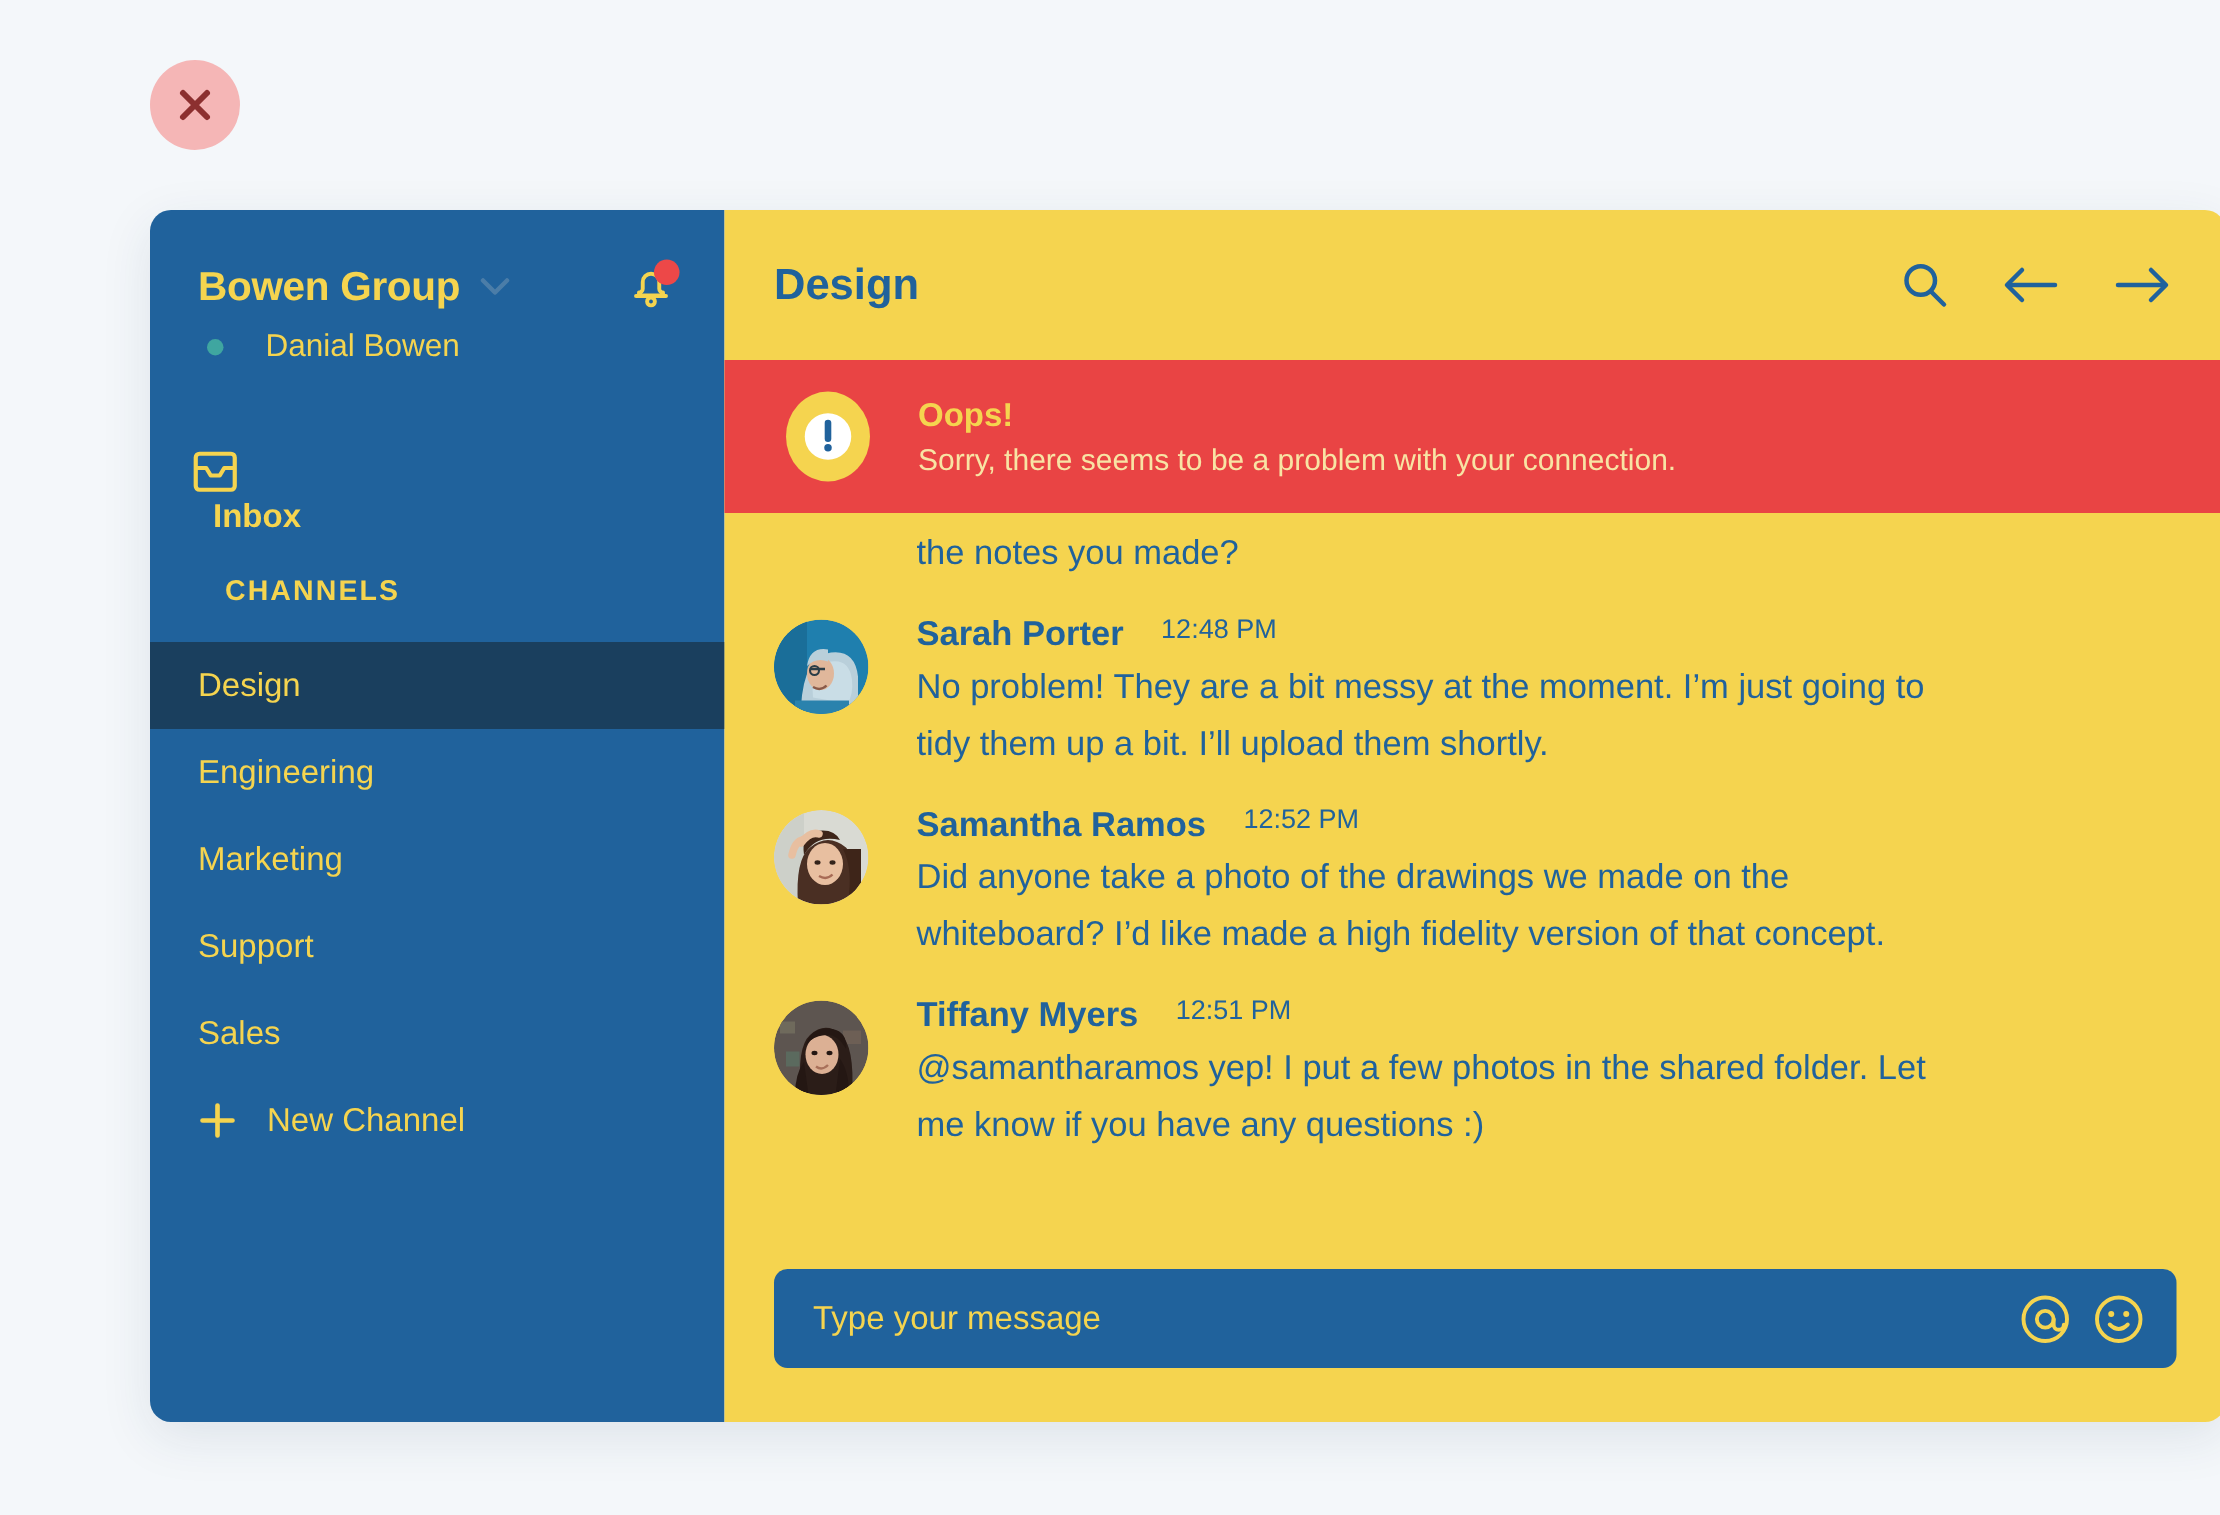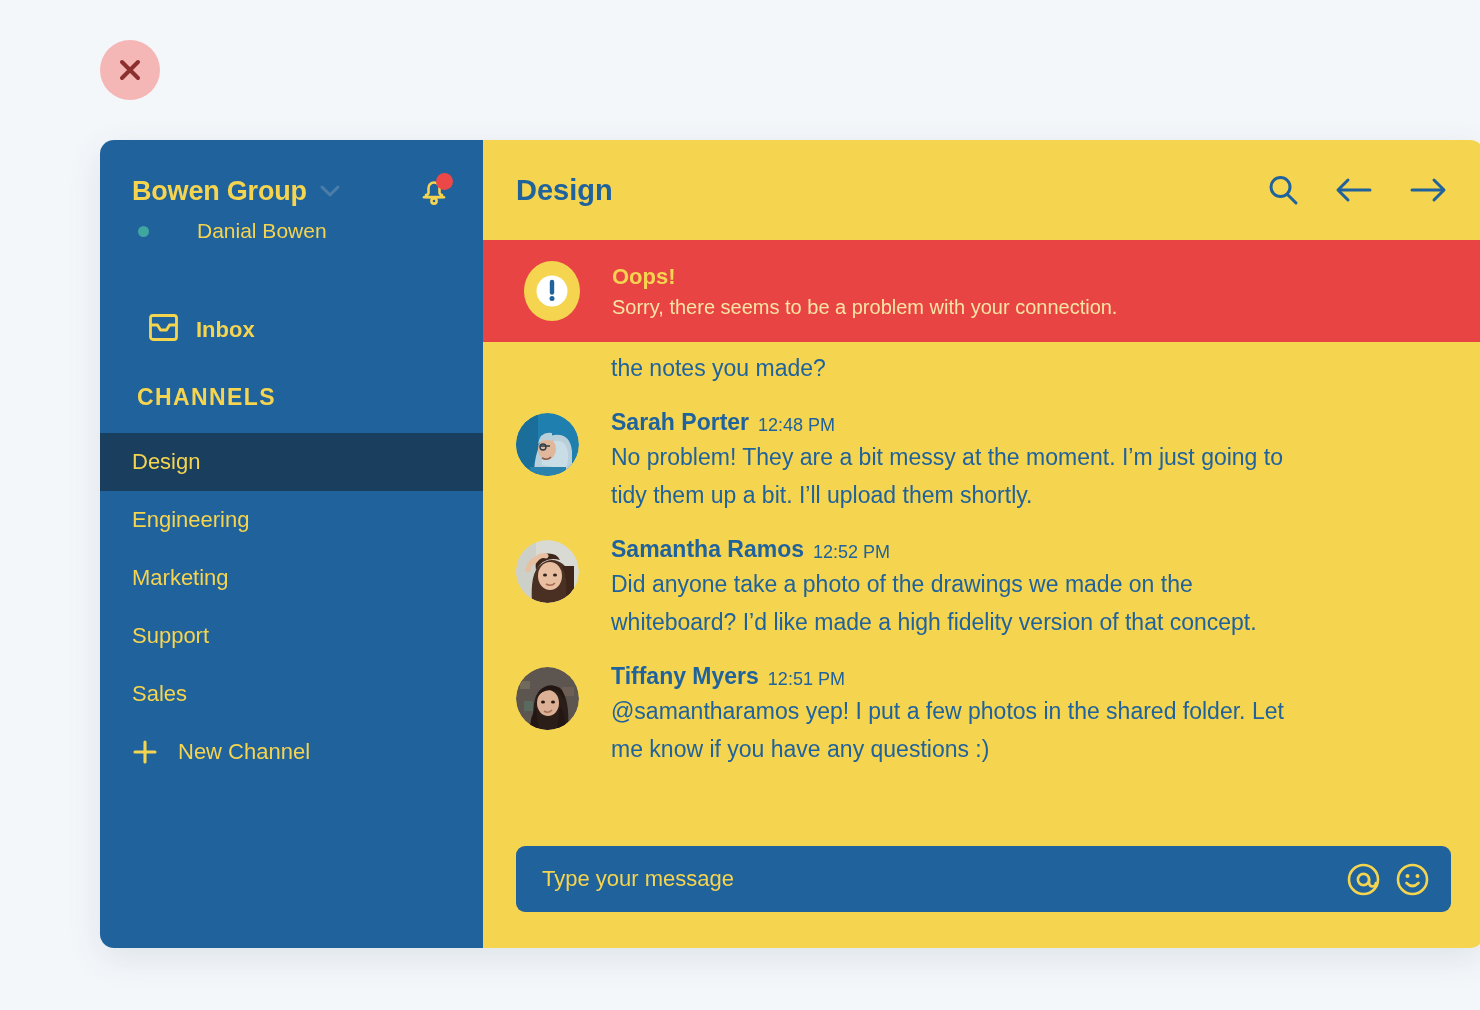--- a/index.html
+++ b/index.html
@@ -84,62 +84,62 @@
     top: 1px;
     width: 17px;
     height: 17px;
     border-radius: 50%;
     background: #ED4848;
   }
   .user-row {
     display: flex;
     align-items: center;
     padding: 9px 0 0 38px;
-    gap: 20px;
   }
   .presence-dot {
     width: 11px;
     height: 11px;
     border-radius: 50%;
     background: #3FA6A0;
     flex: 0 0 11px;
   }
   .user-name {
     font-size: 21px;
     color: #F5D44F;
     margin-left: 28px;
   }
 
   .nav-item {
     display: flex;
-    align-items: flex-end;
-    padding: 0 48px;
+    align-items: flex-start;
+    padding: 0 28px;
     height: 46px;
     cursor: pointer;
+    flex-direction: column;
   }
   #nav-inbox { margin-top: 54px; }
   #nav-starred { margin-top: 11px; }
   .nav-icon {
     width: 34px;
     flex: 0 0 34px;
     display: flex;
     align-items: center;
     justify-content: flex-start;
   }
   .nav-label {
     font-size: 22px;
     font-weight: bold;
     color: #F5D44F;
     margin-left: 14px;
   }
 
   .section-title {
     margin-top: 41px;
-    padding: 0 37px;
-    font-size: 23px;
+    padding: 0 50px;
+    font-size: 19px;
     font-weight: bold;
     letter-spacing: 1.4px;
     color: #F5D44F;
   }
 
   .channel-list { margin-top: 22px; }
   .channel {
     height: 58px;
     display: flex;
     align-items: center;
@@ -246,21 +246,21 @@
   .avatar {
     width: 63px;
     height: 63px;
     flex: 0 0 63px;
     border-radius: 50%;
     overflow: hidden;
     margin-top: 4px;
   }
   .avatar svg { display: block; }
   .msg-body { margin-left: 32px; flex: 1 1 auto; }
-  .msg-meta { display: flex; align-items: flex-end; }
+  .msg-meta { display: flex; align-items: flex-start; gap: 16px; }
   .msg-author {
     font-size: 23px;
     font-weight: bold;
     color: #20629C;
   }
   .msg-time {
     font-size: 18px;
     color: #20629C;
     margin-left: 9px;
   }

